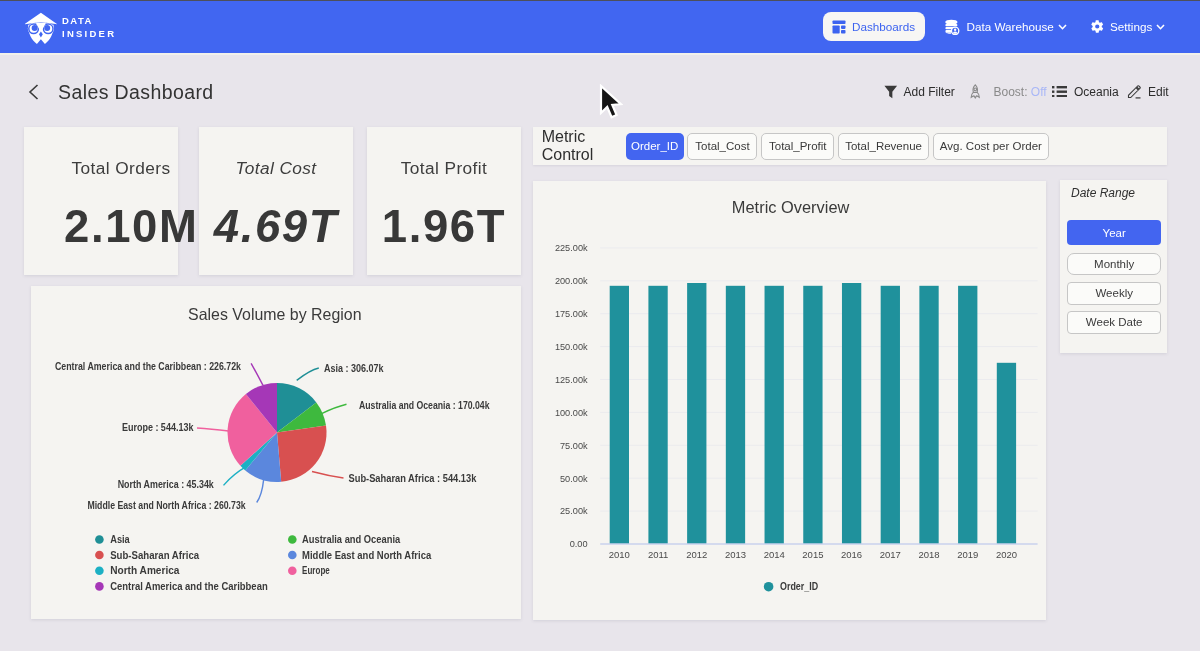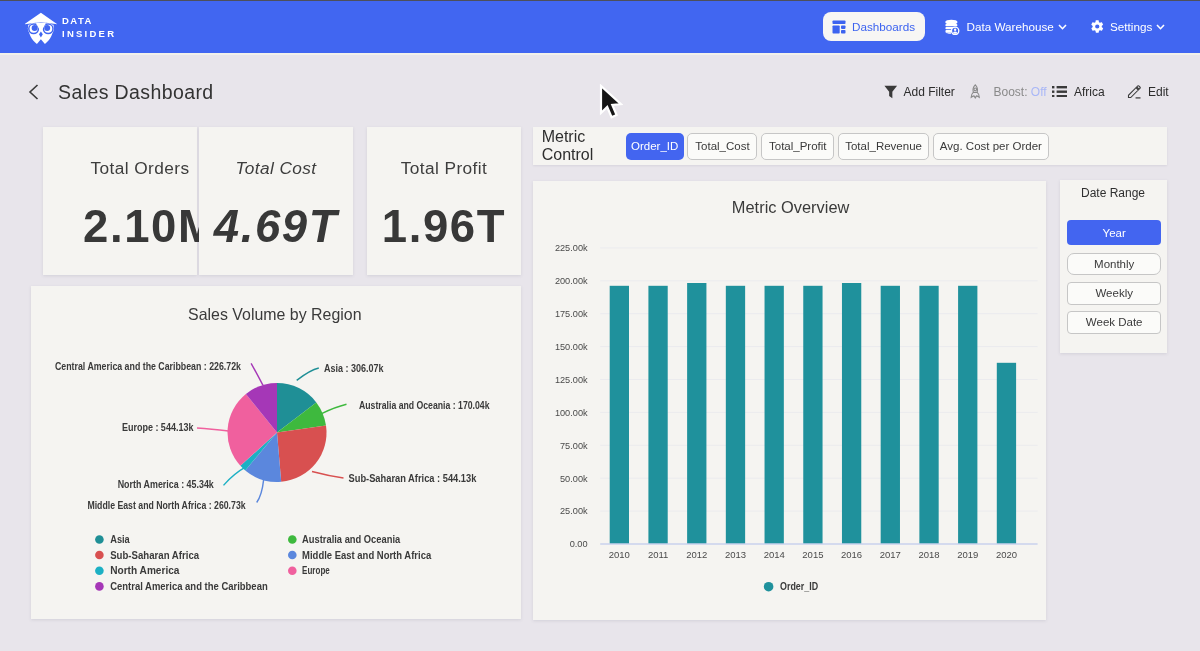--- a/index.html
+++ b/index.html
@@ -24,21 +24,21 @@
   .stat .val { margin-top:21.5px; font-size:45.5px; font-weight:bold; color:#383838; letter-spacing:1.6px; }
 
   
   .metricbar { position:absolute; left:533px; top:127px; width:634px; height:38px; background:#f5f4f1; box-shadow:0 1px 2px rgba(70,70,100,0.10); display:flex; align-items:center; }
   .metricbar .mlabel { font-size:16px; color:#2e2e2e; margin-left:8.7px; width:84px; }
   .mbtn { height:27px; border-radius:5px; border:1px solid #c6c6c6; background:#fbfbf9; color:#3a3a3a; font-size:11.5px; display:flex; align-items:center; justify-content:center; margin-right:3.8px; flex:none; }
   .mbtn.sel { background:#4365f0; color:#fff; border:none; }
 
   
   .datecard { left:1060px; top:180px; width:107px; height:173px; }
-  .datecard .dr-title { position:absolute; left:21px; top:5.5px; font-size:12px; color:#2f2f2f; }
+  .datecard .dr-title { position:absolute; left:11px; top:5.5px; font-size:12px; color:#2f2f2f;font-style:italic; }
   .drbtn { position:absolute; left:7.2px; width:94px; border-radius:4px; border:1px solid #c6c6c6; background:#fbfbf9; color:#3a3a3a; font-size:11.5px; display:flex; align-items:center; justify-content:center;margin-top:12px; }
   .drbtn.sel { background:#4365f0; color:#fff; border:none; }
 </style>
 </head>
 <body>
 
 <div class="topbar">
   <svg class="abs" style="left:25px; top:10.5px;" width="33" height="33" viewBox="0 0 33 33">
     <path fill="#fff" d="M3.2 12.8 C3.2 22 6.5 28 11.9 32 L15.9 27.2 L19.9 32 C25.3 28 28.6 22 28.6 12.8 Z"></path>
     <circle cx="8.6" cy="16.8" r="5.8" fill="#fff"></circle>
@@ -114,35 +114,35 @@
 </div>
 <div class="act" style="left:1052px;">
   <svg width="15" height="11.5" viewBox="0 0 15 11.5" style="margin-right:7px;">
     <rect x="0" y="0" width="2.4" height="2.4" fill="#3a3a3a"></rect>
       <rect x="4.6" y="0" width="10.4" height="2.4" fill="#3a3a3a"></rect>
     <rect x="0" y="4.5" width="2.4" height="2.4" fill="#3a3a3a"></rect>
       <rect x="4.6" y="4.5" width="10.4" height="2.4" fill="#3a3a3a"></rect>
     <rect x="0" y="9" width="2.4" height="2.4" fill="#3a3a3a"></rect>
       <rect x="4.6" y="9" width="10.4" height="2.4" fill="#3a3a3a"></rect>
   </svg>
-  <span>Africa</span>
+  <span>Oceania</span>
 </div>
 <div class="act" style="left:1126px;">
   <svg width="17" height="17" viewBox="0 0 24 24" style="margin-right:5px;">
     <path d="M3.5 17.3 V20.5 h3.2 L17.3 9.9 14.1 6.7 Z M19.9 7.3 a0.9 0.9 0 0 0 0-1.3 l-1.9-1.9 a0.9 0.9 0 0 0-1.3 0 l-1.5 1.5 3.2 3.2 Z" fill="none" stroke="#3a3a3a" stroke-width="1.5"></path>
     <rect x="13.5" y="20.2" width="7" height="1.7" fill="#3a3a3a"></rect>
   </svg>
   <span>Edit</span>
 </div>
 
 <svg class="abs" style="left:597.5px; top:84px; z-index:50;" width="25" height="37" viewBox="0 0 25 37">
   <path d="M3 2 L3 29 L9.2 23 L13.6 33.2 L18.6 31 L14.3 21 L23 20.2 Z" fill="#161616" stroke="#fff" stroke-width="2.2"></path>
 </svg>
 
-<div class="card stat" style="left:43px;padding-left:40px;">
+<div class="card stat" style="left:24px;padding-left:40px;">
   <div class="lbl">Total Orders</div>
   <div class="val">2.10M</div>
 </div>
 <div class="card stat" style="left:199px;font-style:italic;">
   <div class="lbl">Total Cost</div>
   <div class="val">4.69T</div>
 </div>
 <div class="card stat" style="left:367px;">
   <div class="lbl">Total Profit</div>
   <div class="val">1.96T</div>

